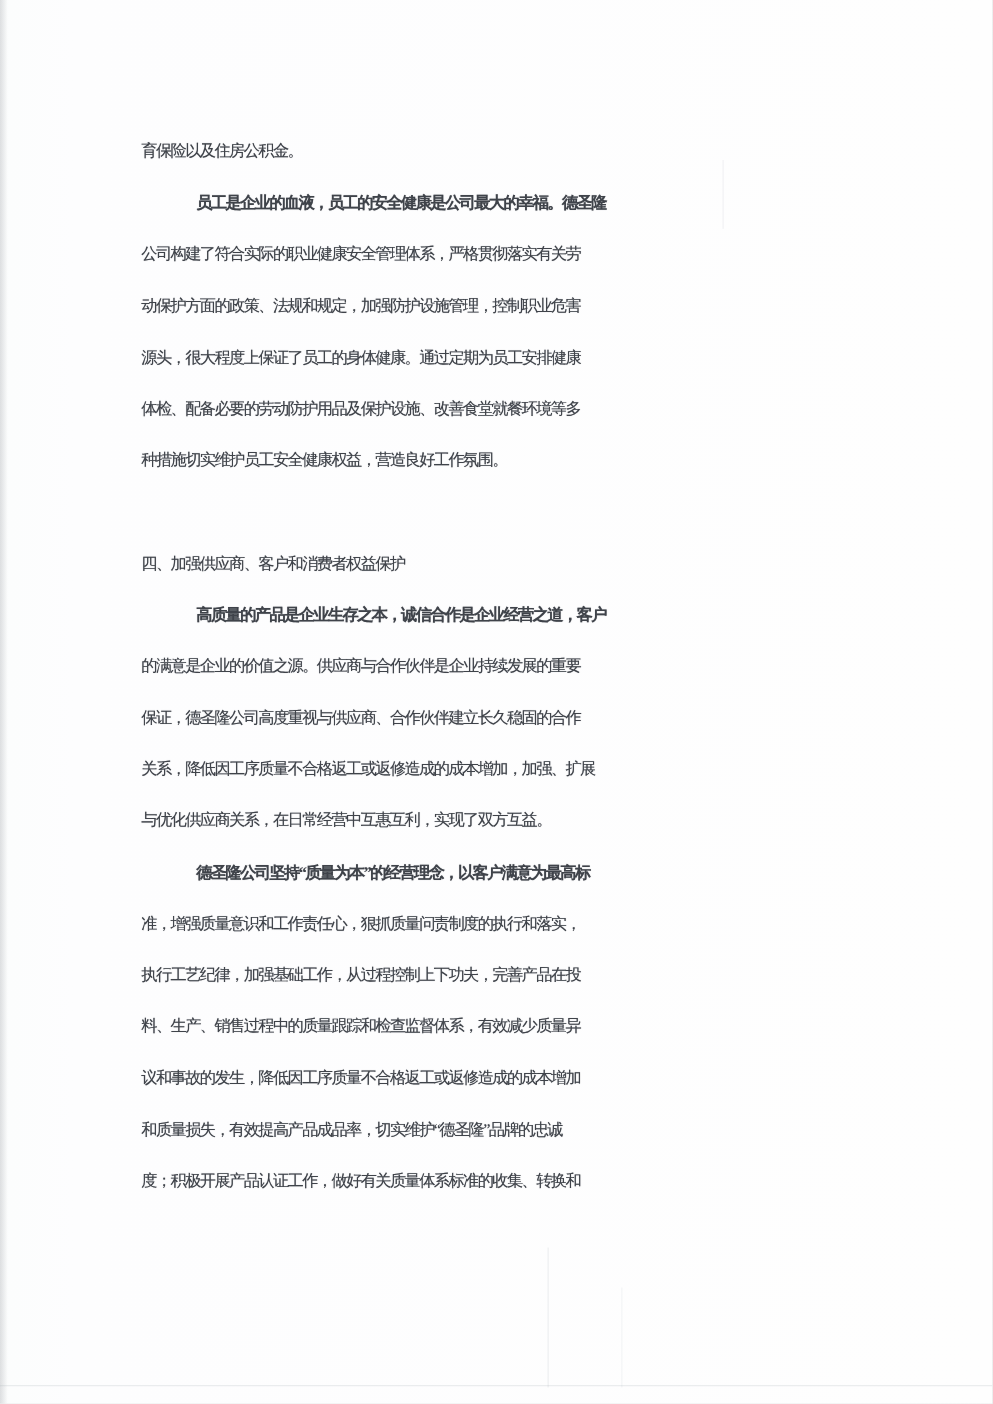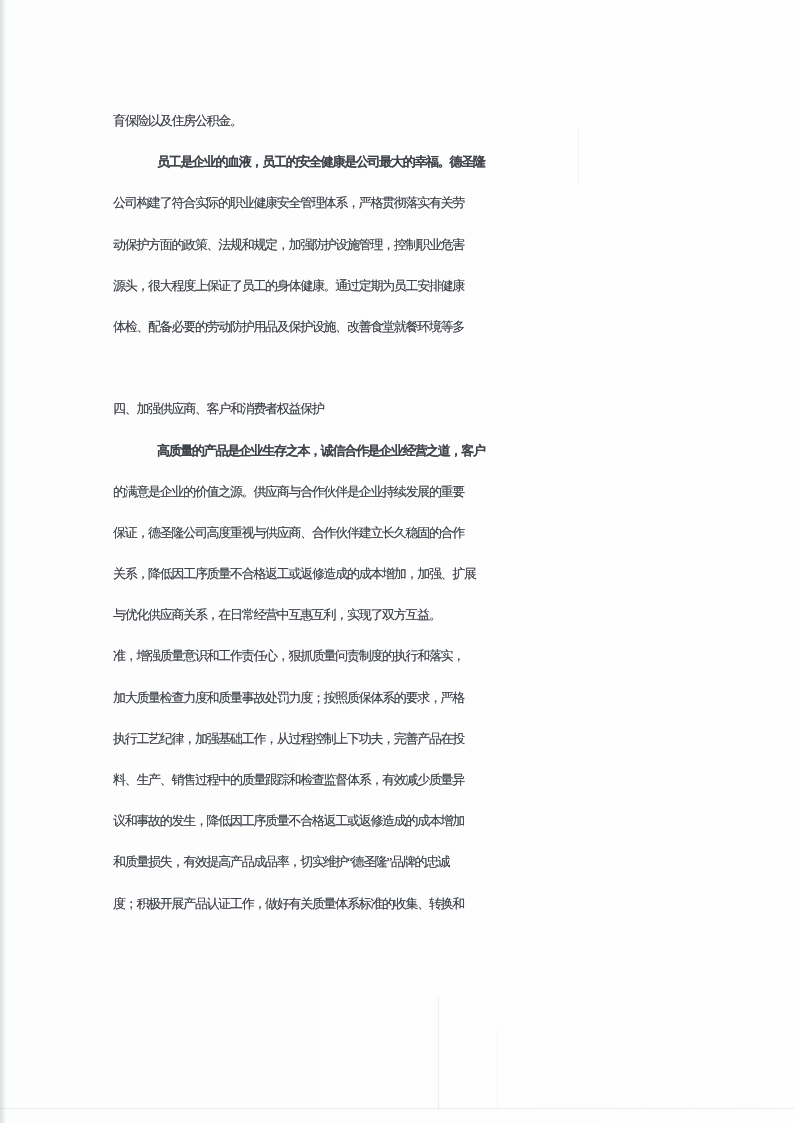--- a/index.html
+++ b/index.html
@@ -85,29 +85,30 @@
 <body>
 
 <div class="page">
   <div class="text-column">
       <div class="line plain">育保险以及住房公积金。</div>
       <div class="line indent">员工是企业的血液，员工的安全健康是公司最大的幸福。德圣隆</div>
       <div class="line plain">公司构建了符合实际的职业健康安全管理体系，严格贯彻落实有关劳</div>
       <div class="line plain">动保护方面的政策、法规和规定，加强防护设施管理，控制职业危害</div>
       <div class="line plain">源头，很大程度上保证了员工的身体健康。通过定期为员工安排健康</div>
       <div class="line plain">体检、配备必要的劳动防护用品及保护设施、改善食堂就餐环境等多</div>
+      <div class="line plain">种措施切实维护员工安全健康权益，营造良好工作氛围。</div>
       <div class="line spacer"></div>
       <div class="line heading">四、加强供应商、客户和消费者权益保护</div>
       <div class="line indent">高质量的产品是企业生存之本，诚信合作是企业经营之道，客户</div>
       <div class="line plain">的满意是企业的价值之源。供应商与合作伙伴是企业持续发展的重要</div>
       <div class="line plain">保证，德圣隆公司高度重视与供应商、合作伙伴建立长久稳固的合作</div>
       <div class="line plain">关系，降低因工序质量不合格返工或返修造成的成本增加，加强、扩展</div>
       <div class="line plain">与优化供应商关系，在日常经营中互惠互利，实现了双方互益。</div>
+      <div class="line indent">德圣隆公司坚持“质量为本”的经营理念，以客户满意为最高标</div>
       <div class="line plain">准，增强质量意识和工作责任心，狠抓质量问责制度的执行和落实，</div>
-      <div class="line plain">加大质量检查力度和质量事故处罚力度；按照质保体系的要求，严格</div>
       <div class="line plain">执行工艺纪律，加强基础工作，从过程控制上下功夫，完善产品在投</div>
       <div class="line plain">料、生产、销售过程中的质量跟踪和检查监督体系，有效减少质量异</div>
       <div class="line plain">议和事故的发生，降低因工序质量不合格返工或返修造成的成本增加</div>
       <div class="line plain">和质量损失，有效提高产品成品率，切实维护“德圣隆”品牌的忠诚</div>
       <div class="line plain">度；积极开展产品认证工作，做好有关质量体系标准的收集、转换和</div>
     </div>
   <div class="scan-edge-left"></div>
   <div class="scan-edge-bottom"></div>
   <div class="scan-streak-a"></div>
   <div class="scan-streak-b"></div>

